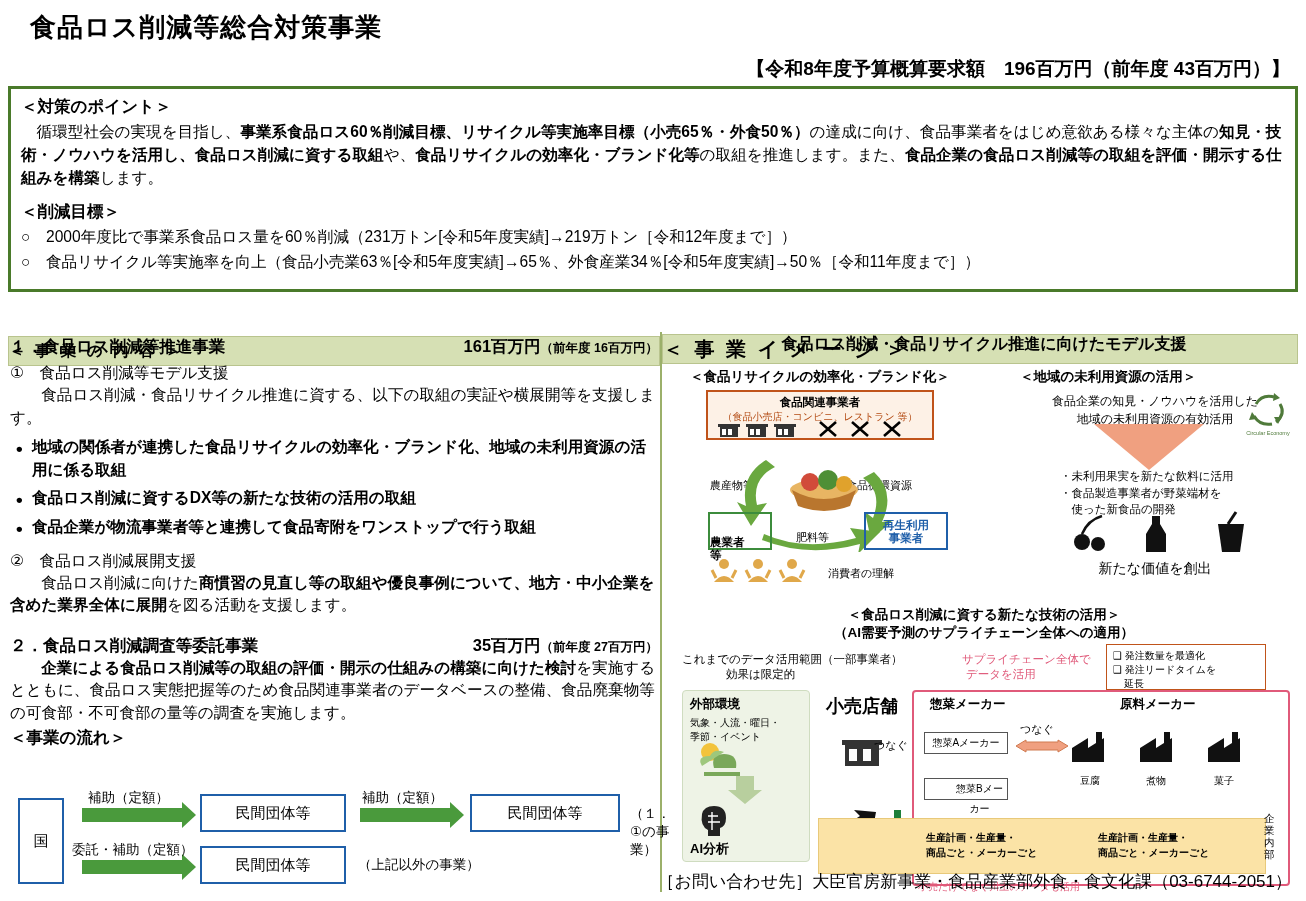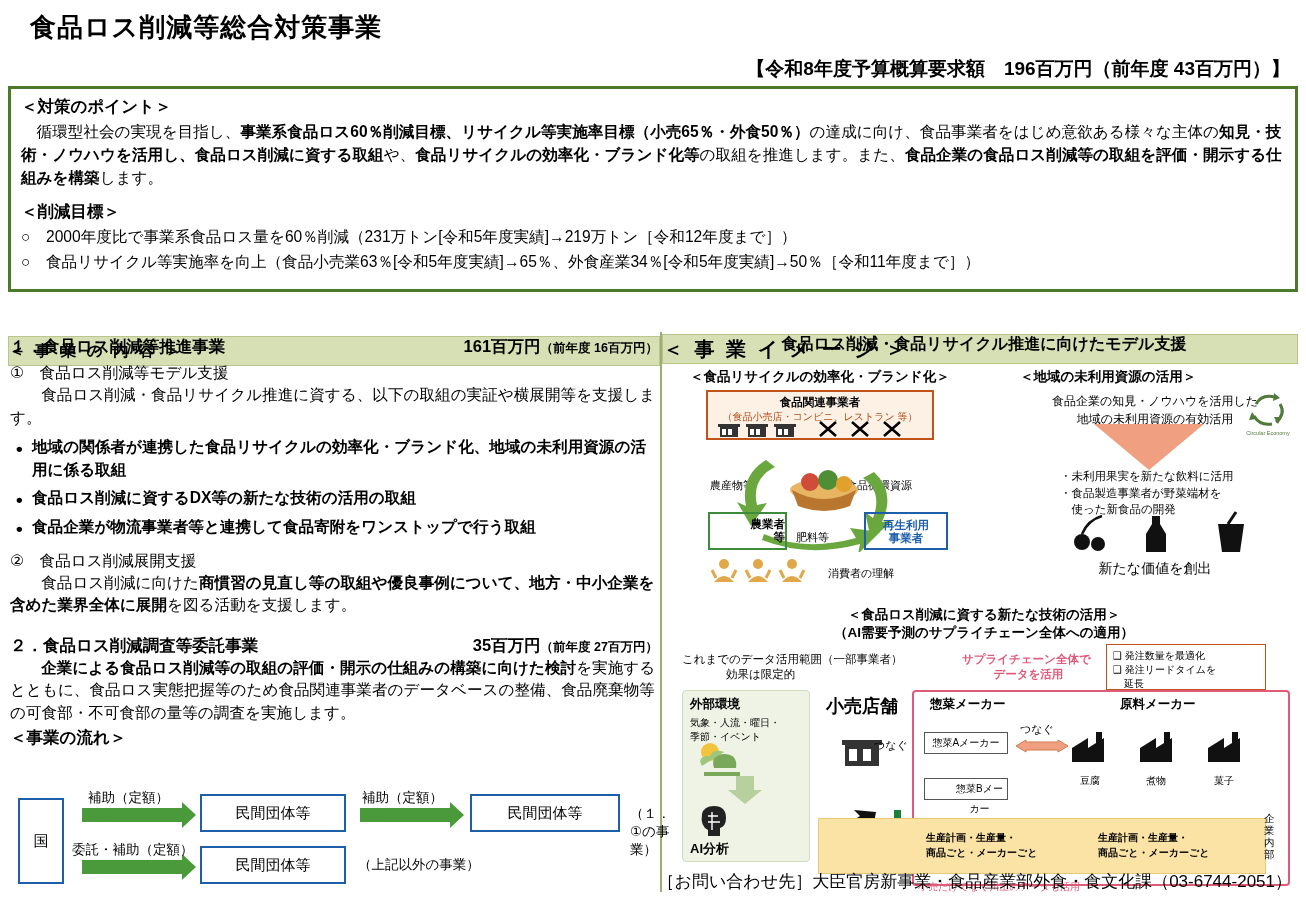--- a/index.html
+++ b/index.html
@@ -225,21 +225,21 @@
         <g>
           <ellipse cx="100" cy="48" rx="34" ry="11" fill="#e8b563"></ellipse>
           <circle cx="86" cy="40" r="9" fill="#d14b3a"></circle>
           <circle cx="104" cy="38" r="10" fill="#4e8f36"></circle>
           <circle cx="120" cy="42" r="8" fill="#e0a22c"></circle>
           <path d="M68 48 q32 18 64 0 l-6 16 q-26 10 -52 0 z" fill="#b9762e"></path>
         </g>
       </svg>
     </div>
 
-    <div class="obox" style="left:40px;top:178px;width:79px;height:38px;border:2px solid #3c8c3c;text-align:right;font-size:11.5px;font-weight:bold;line-height:1.15;padding-top:4px;">農業者<br>等</div>
+    <div class="obox" style="left:40px;top:178px;width:64px;height:38px;border:2px solid #3c8c3c;text-align:left;font-size:11.5px;font-weight:bold;line-height:1.15;padding-top:22px;">農業者<br>等</div>
     <div class="obox" style="left:196px;top:178px;width:84px;height:38px;border:2px solid #1f5fa9;text-align:center;font-size:11.5px;font-weight:bold;line-height:1.15;padding-top:5px;color:#1f5fa9;">再生利用<br>事業者</div>
     <div class="tiny" style="position:absolute;left:128px;top:196px;">肥料等</div>
 
     <div style="position:absolute;left:42px;top:222px;">
       <svg width="110" height="28" viewBox="0 0 110 28">
         <g fill="#e0a84a">
           <g>
               <circle cx="14" cy="8" r="5"></circle>
               <path d="M4 26 q10 -12 20 0z"></path>
               <path d="M2 14l4 8M26 14l-4 8" stroke="#e0a84a" stroke-width="3"></path>
@@ -313,21 +313,21 @@
     <div style="position:absolute;left:0;top:272px;width:632px;text-align:center;">
       <div class="sub">＜食品ロス削減に資する新たな技術の活用＞</div>
       <div class="sub">（AI需要予測のサプライチェーン全体への適用）</div>
     </div>
 
     <div style="position:absolute;left:14px;top:318px;font-size:11.5px;">
       <div>これまでのデータ活用範囲（一部事業者）</div>
       <div style="margin-left:44px;">効果は限定的</div>
     </div>
 
-    <div style="position:absolute;left:294px;top:318px;font-size:11.5px;font-weight:bold;color:#e05a7a;text-align:center;">
+    <div style="position:absolute;left:294px;top:318px;font-size:11.5px;font-weight:normal;color:#e05a7a;">
       <div>サプライチェーン全体で</div>
       <div style="margin-left:4px;">データを活用</div>
     </div>
 
     <div class="obox" style="left:438px;top:310px;width:160px;height:46px;border:1.5px solid #c0531a;background:#fff;font-size:10px;padding:4px 4px 0 6px;">
       <div>❑&nbsp;<span>発注数量を最適化</span></div>
       <div>❑&nbsp;<span>発注リードタイムを</span></div>
       <div style="margin-left:11px;">延長</div>
     </div>
 

